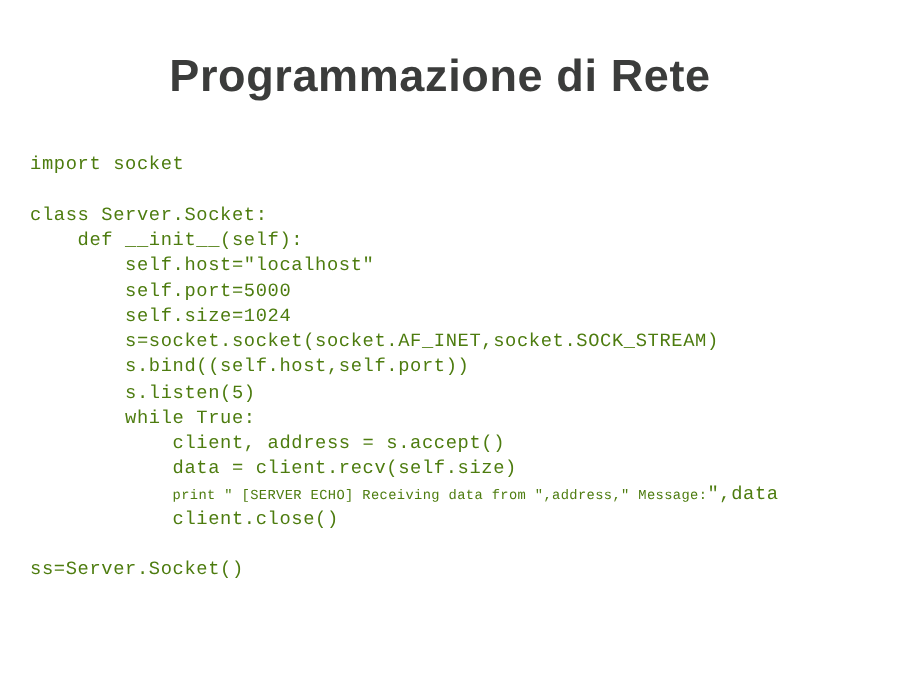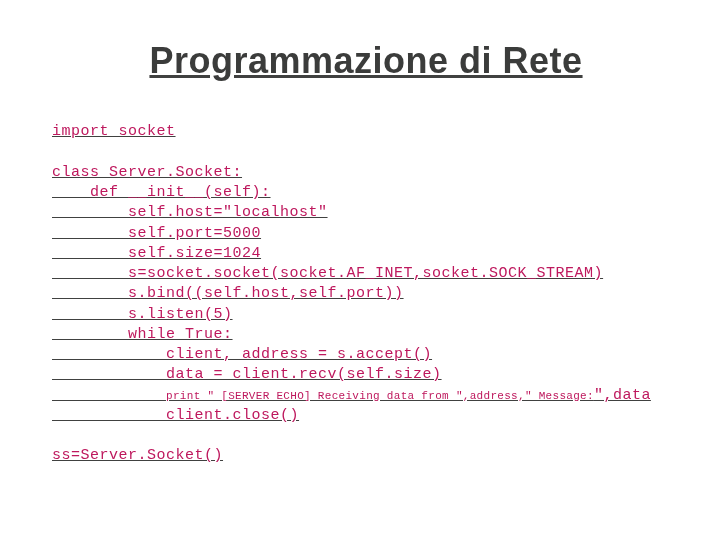--- a/index.html
+++ b/index.html
@@ -10,36 +10,35 @@
     background: #ffffff;
     font-family: Arial, Helvetica, sans-serif;
     color: #404140;
     overflow: hidden;
   }
   .slide {
     position: relative;
     width: 720px;
     height: 380px;
     box-sizing: border-box;
-    padding: 30px 40px 0 52px;
-    text-decoration: underline;
+    padding: 30px 40px 0 24px;
   }
   .title {
     font-size: 36px;
     text-align: center;
     margin: 10px 0 20px 0;
     color: #3b3c3b;
     letter-spacing: 0.5px;
   }
   .code {
     font-family: "Courier New", Courier, monospace;
     font-size: 15px;
     line-height: 1.35;
     white-space: pre;
-    color: #be185d;
+    color: #4d7c0f;
     letter-spacing: 0.5px;
   }
   .code .small {
     font-size: 11px;
     letter-spacing: 0.3px;
   }
 </style>
 </head>
 <body>
 

